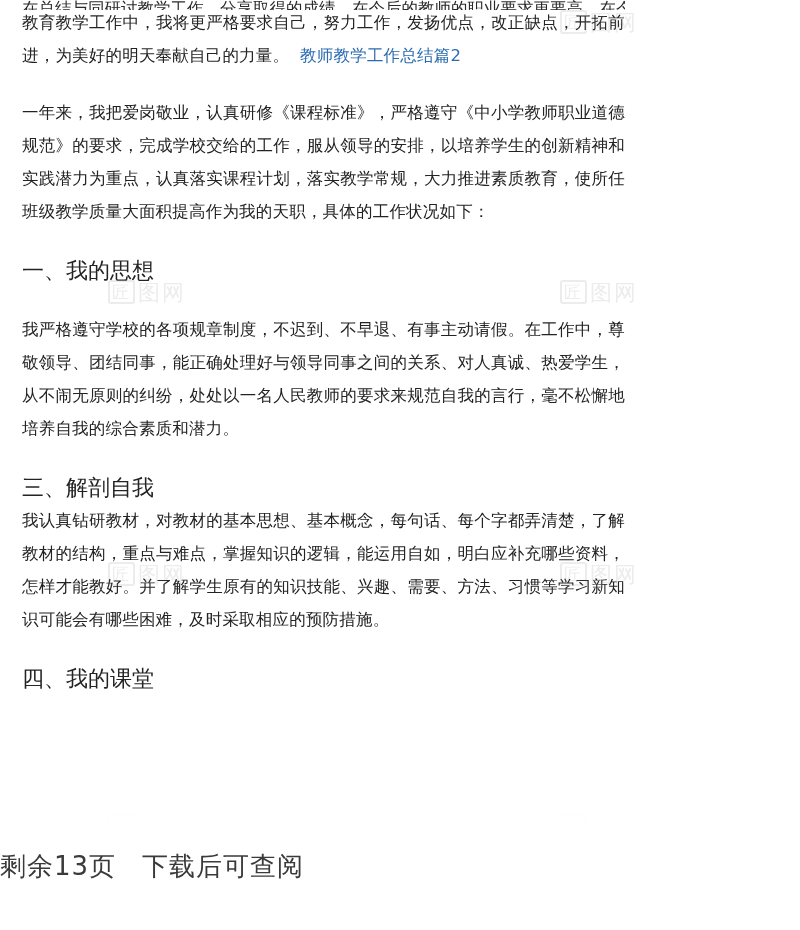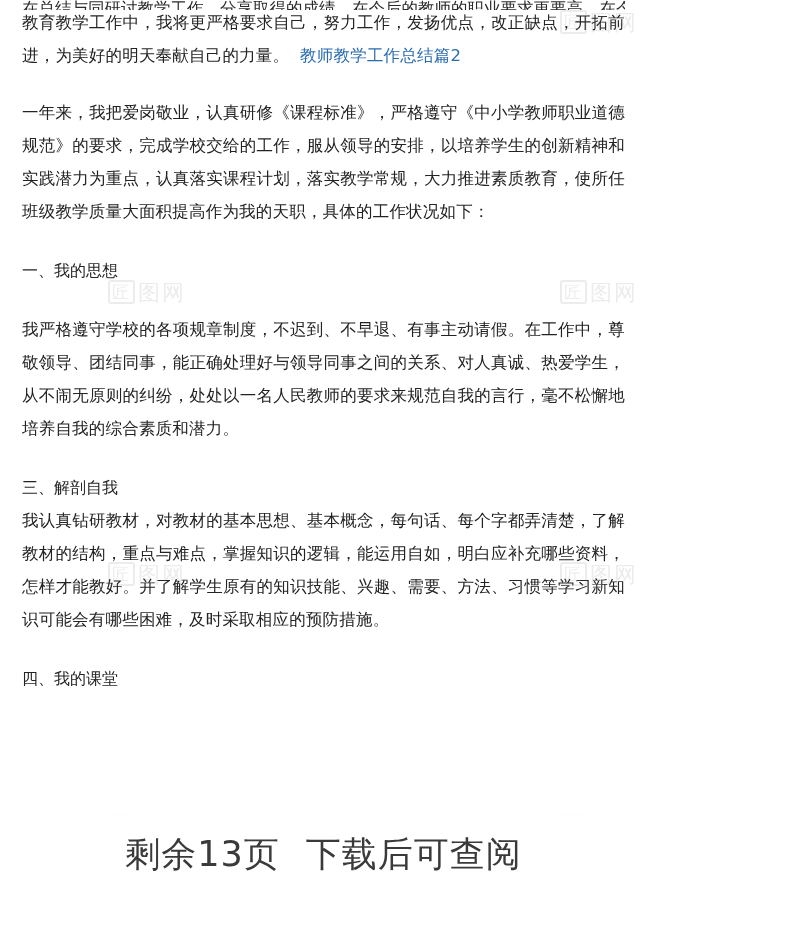--- a/index.html
+++ b/index.html
@@ -50,21 +50,21 @@
   p.spacer-before {
     margin-top: 24px;
     font-family: Liberation Serif, serif;
   }
   .inline-link {
     color: #2b6cb0;
     text-decoration: none;
   }
   .heading {
     margin: 0;
-    font-size: 16px;
+    font-size: 22px;
     line-height: 33px;
     font-weight: normal;
     color: #232323;
   }
   .section {
     margin-top: 26px;
   }
   
   .wm {
     position: absolute;
@@ -101,23 +101,22 @@
     right: 0;
     bottom: 0;
     height: 230px;
     background: linear-gradient(to bottom, rgba(255,255,255,0) 0%, rgba(255,255,255,0.85) 32%, #ffffff 58%);
     pointer-events: none;
   }
   .footer-notice {
     position: absolute;
     left: 0;
     right: 0;
-    bottom: 52px;
-    text-align: center;
-    font-size: 35px;
+    bottom: 46px;
+    font-size: 26px;
     color: #3a3a3a;
     letter-spacing: 1px;
     font-family: "DejaVu Sans", "Liberation Sans", sans-serif;
   }
   .footer-notice .gap {
     display: inline-block;
     width: 26px;
   }
 </style>
 </head>

